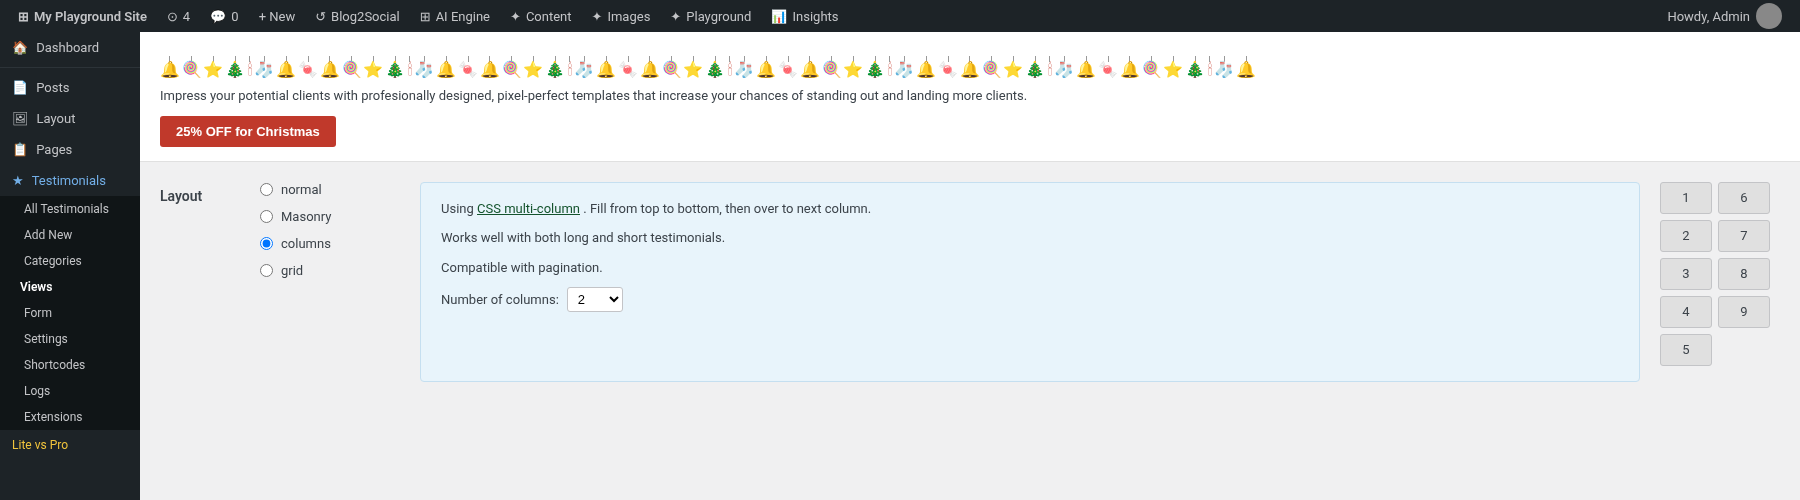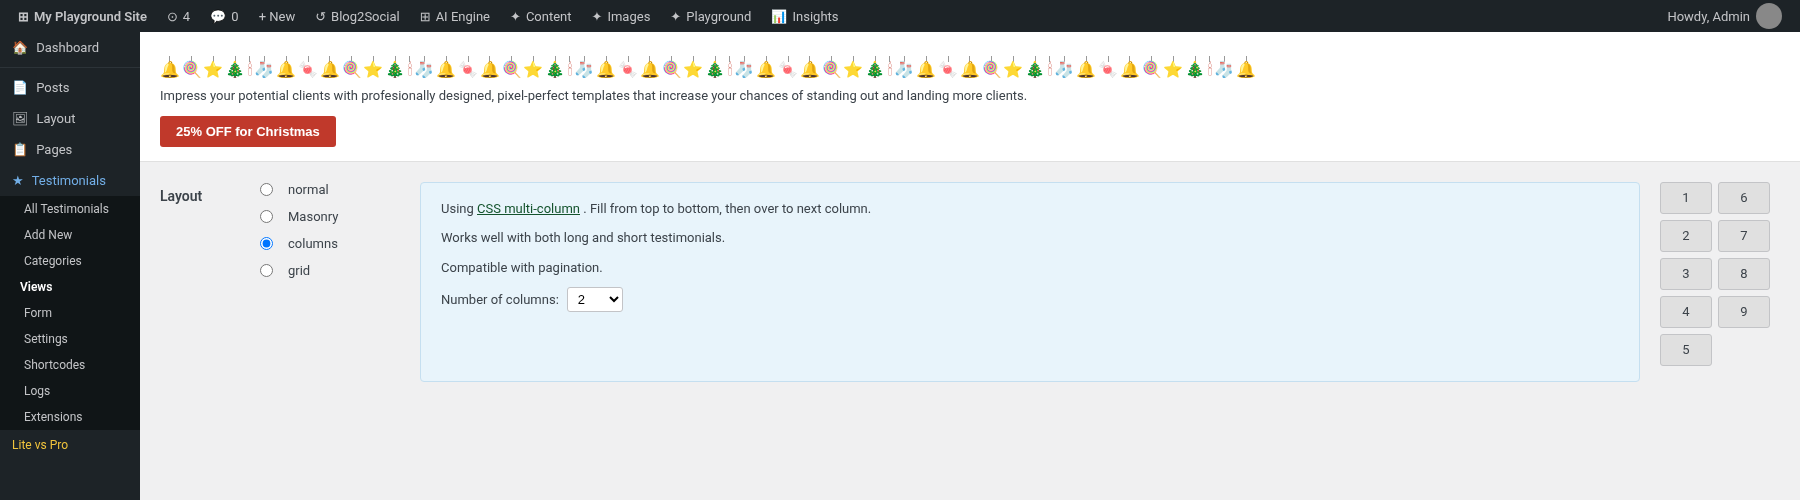--- a/index.html
+++ b/index.html
@@ -127,21 +127,21 @@
 
     .layout-options {
       display: flex;
       flex-direction: column;
       gap: 12px;
       min-width: 140px;
     }
     .radio-option {
       display: flex;
       align-items: center;
-      gap: 15px;
+      gap: 8px;
       cursor: pointer;
       font-size: 13px;
     }
     .radio-option input[type="radio"] { margin: 0; }
 
     .layout-info-box {
       background: #e8f4fb;
       border: 1px solid #c5dff0;
       border-radius: 4px;
       padding: 16px 20px;

